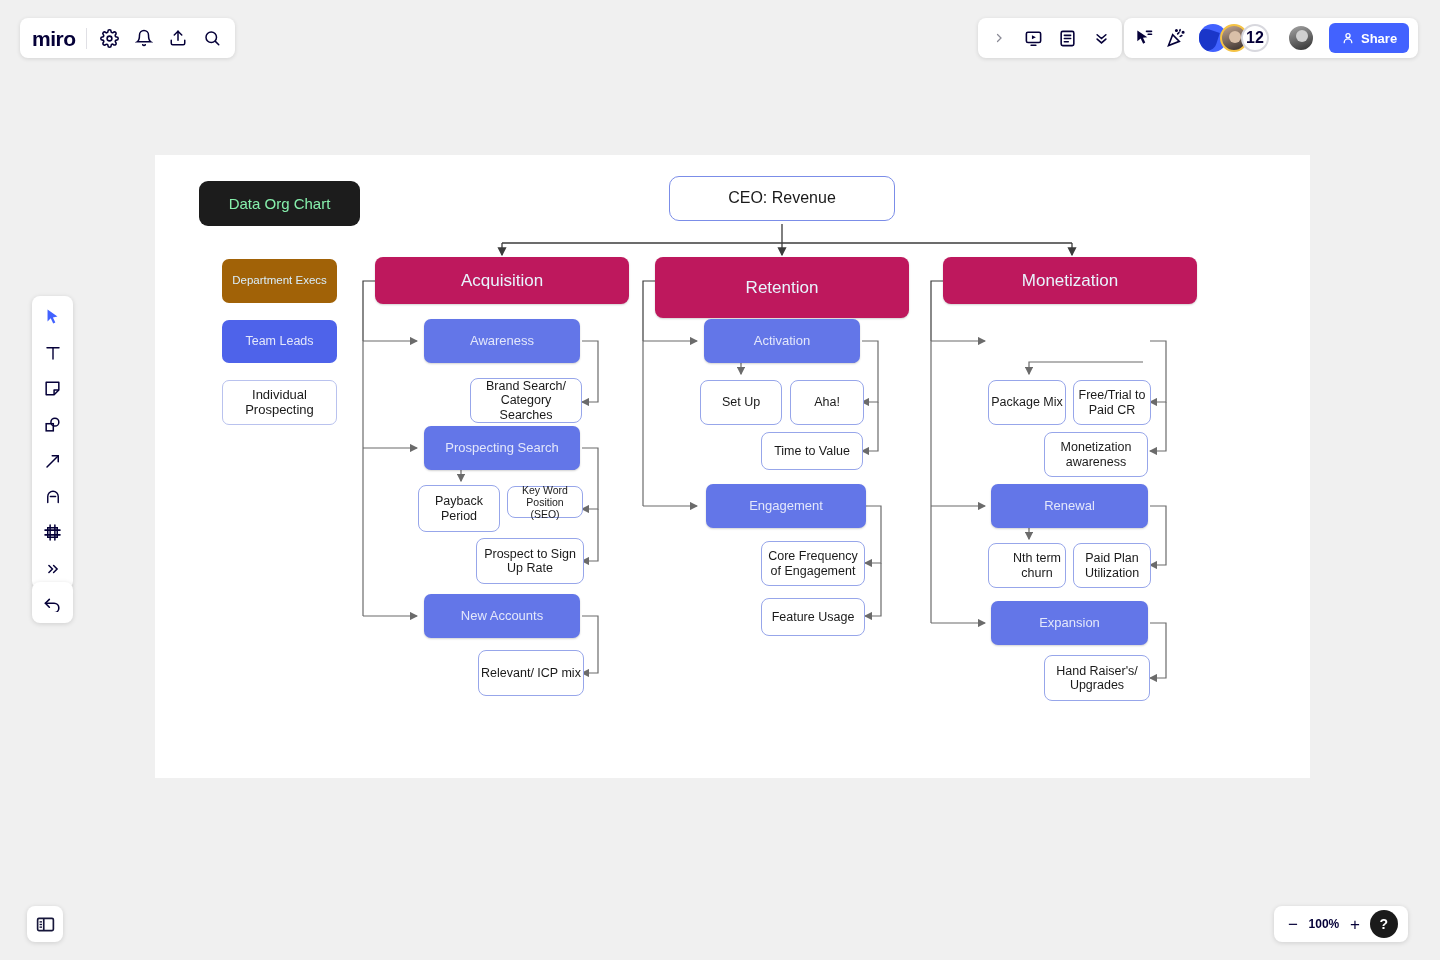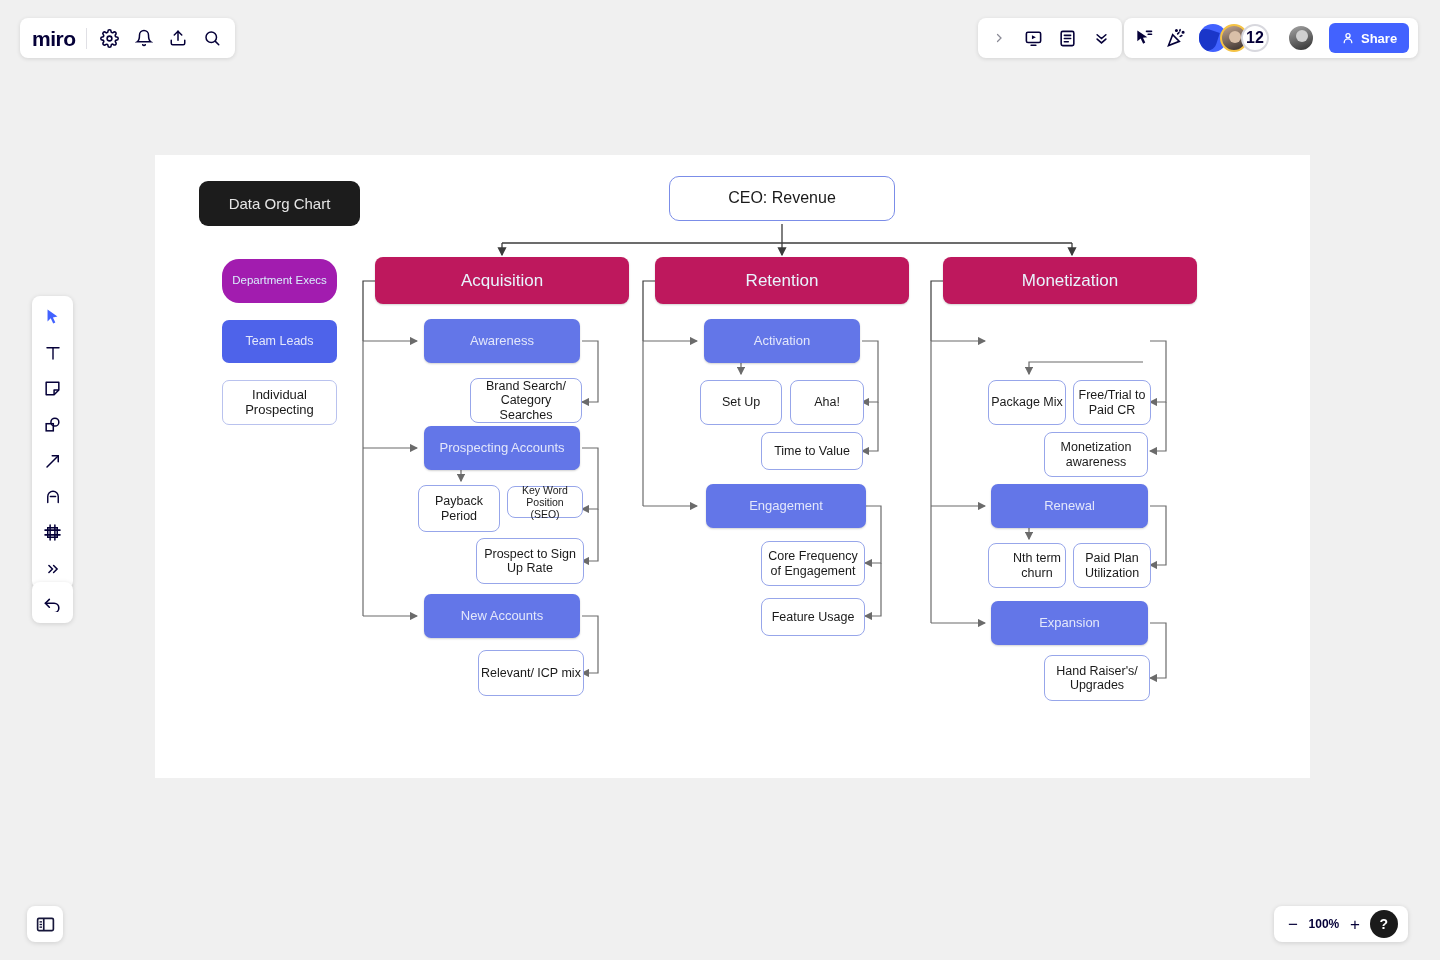--- a/index.html
+++ b/index.html
@@ -119,27 +119,27 @@
     box-shadow: 0 1px 2px rgba(0,0,0,.18);
   }
   .n-lead {
     background:#6376e8; color:#e3e7fb; font-size:13px; border-radius:7px;
     box-shadow: 0 1px 2px rgba(0,0,0,.18);
   }
   .n-ic {
     background:#fff; border:1px solid #97a6ea; color:#1a1a1a;
     font-size:12.5px; border-radius:8px;
   }
-  .legend-dept { background:#a21caf; color:#d9eefb; font-size:11.5px; border-radius:17px; }
+  .legend-dept { background:#a16207; color:#d9eefb; font-size:11.5px; border-radius:7px; }
   .legend-lead { background:#4e63ea; color:#e3e7fb; font-size:12.5px; border-radius:7px; }
   .legend-ic   { background:#fff; border:1px solid #b9c2ee; color:#1a1a1a; font-size:13px; border-radius:7px; }
 
   .title-badge {
     position:absolute; left:199px; top:181px; width:161px; height:45px;
-    background:#1c1c1c; color:#e5e5e5; border-radius:9px;
+    background:#1c1c1c; color:#86efac; border-radius:9px;
     display:flex; align-items:center; justify-content:center;
     font-size:15px; z-index: 4;
   }
 
   
   .wires { position:absolute; left:155px; top:155px; width:1155px; height:623px; z-index: 1; }
 </style>
 </head>
 <body>
 
@@ -229,36 +229,36 @@
     <span>Individual Prospecting</span>
   </div>
 
   <div class="node n-root" style="left:669px; top:176px; width:226px; height:45px;">
     <span>CEO: Revenue</span>
   </div>
 
   <div class="node n-dept" style="left:375px; top:257px; width:254px; height:47px;">
     <span>Acquisition</span>
   </div>
-  <div class="node n-dept" style="left:655px; top:257px; width:254px; height:47px;">
+  <div class="node n-dept" style="left:655px; top:257px; width:254px; height:61px;">
     <span>Retention</span>
   </div>
   <div class="node n-lead" style="left:424px; top:319px; width:156px; height:44px;">
     <span>Awareness</span>
   </div>
 
   <div class="node n-dept" style="left:943px; top:257px; width:254px; height:47px;">
     <span>Monetization</span>
   </div>
   <div class="node n-ic" style="left:470px; top:378px; width:112px; height:45px; padding:0 5px;">
     <span>Brand Search/ Category Searches</span>
   </div>
 
   <div class="node n-lead" style="left:424px; top:426px; width:156px; height:44px;">
-    <span>Prospecting Accounts</span>
+    <span>Prospecting Search</span>
   </div>
   <div class="node n-ic" style="left:418px; top:485px; width:82px; height:47px;">
     <span>Payback Period</span>
   </div>
   <div class="node n-ic" style="left:507px; top:486px; width:76px; height:32px; font-size:10.5px; padding:0 8px;">
     <span>Key Word Position (SEO)</span>
   </div>
   <div class="node n-ic" style="left:476px; top:538px; width:108px; height:46px; padding:0 5px;">
     <span>Prospect to Sign Up Rate</span>
   </div>

